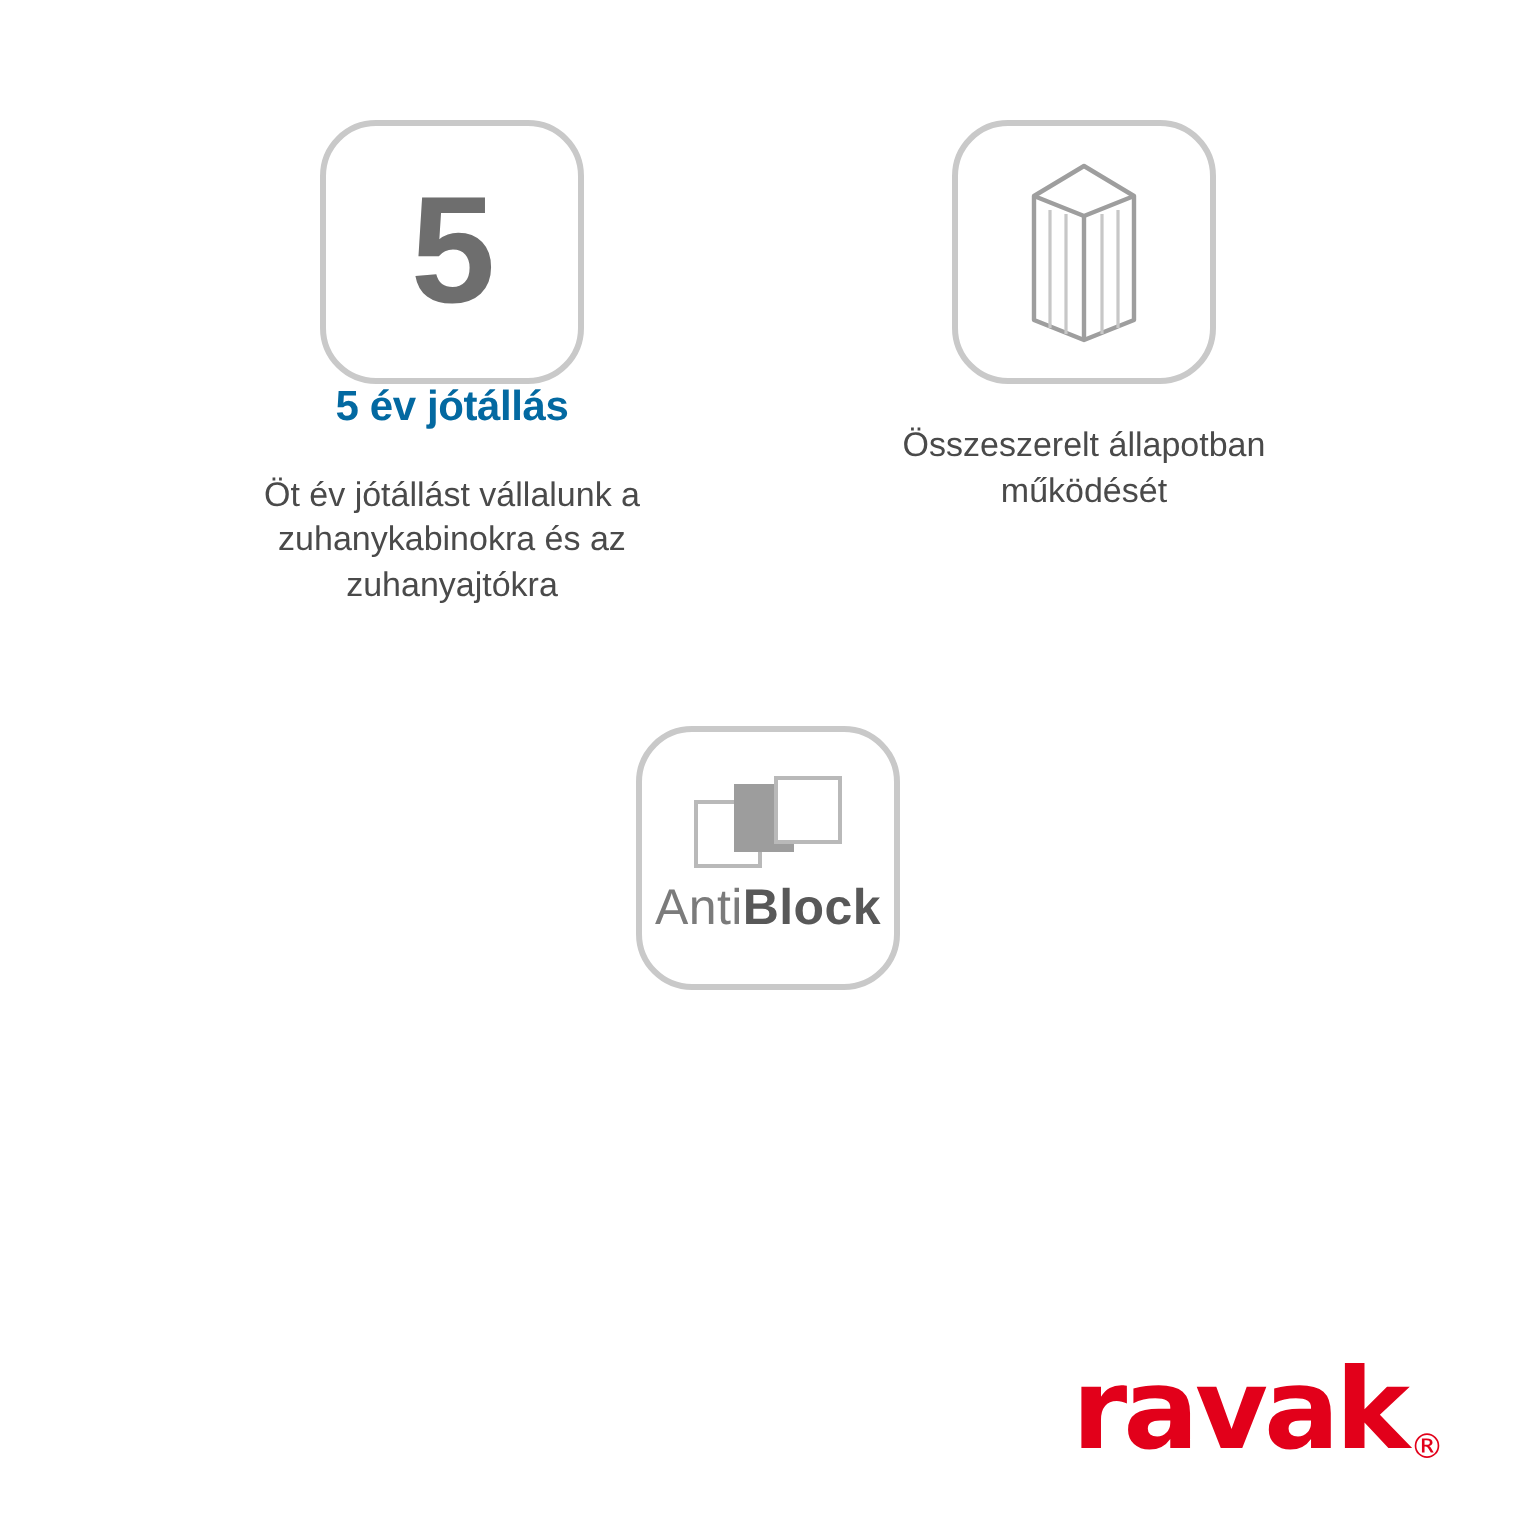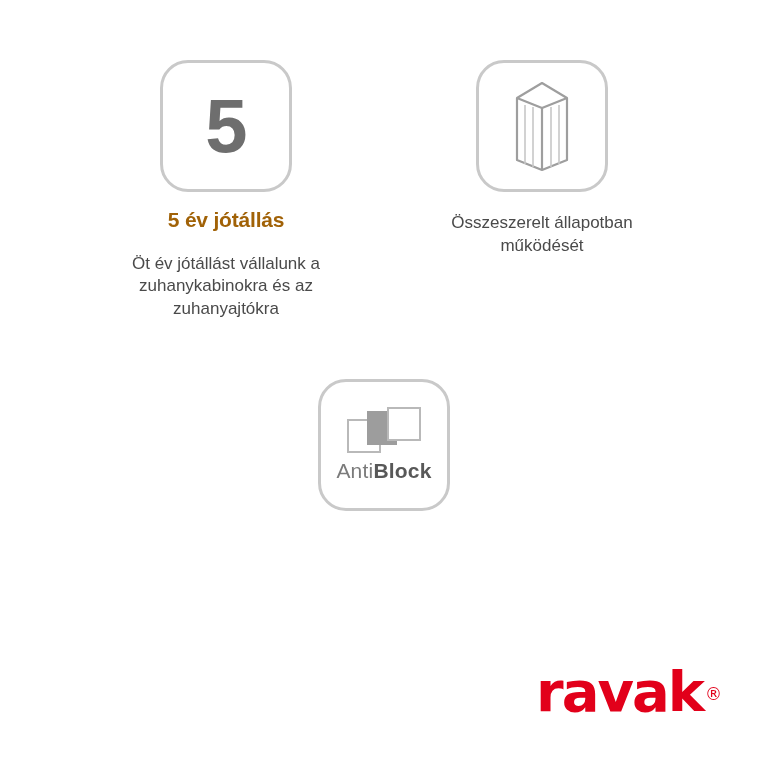--- a/index.html
+++ b/index.html
@@ -50,26 +50,25 @@
     border: 3px solid #c9c9c9;
     border-radius: 28px;
     box-sizing: border-box;
     display: flex;
     align-items: center;
     justify-content: center;
     background: #ffffff;
   }
 
   .feature-title {
-    margin-top: 16px;
     font-size: 21px;
     font-weight: bold;
     line-height: 1.18;
     text-align: center;
-    color: #a16207;
+    color: #0369a1;
     letter-spacing: -0.2px;
   }
 
   .feature-desc {
     margin-top: 20px;
     font-size: 17px;
     line-height: 1.33;
     text-align: center;
     color: #4a4a4a;
   }
@@ -118,35 +117,35 @@
     left: 40px;
     top: 0px;
     width: 34px;
     height: 34px;
     background: #ffffff;
     border: 2px solid #b9b9b9;
   }
 
   .antiblock-text {
     margin-top: 6px;
-    font-size: 21px;
+    font-size: 25px;
     color: #7b7b7b;
     letter-spacing: 0.2px;
   }
   .antiblock-text b {
     color: #585858;
     font-weight: bold;
   }
 
   .logo {
     position: absolute;
     right: 46px;
-    bottom: 48px;
-    display: flex;
-    align-items: center;
+    bottom: 34px;
+    display: flex;
+    align-items: flex-end;
   }
   .logo-word {
     font-size: 56px;
     font-weight: bold;
     color: #e2001a;
     letter-spacing: -2px;
     line-height: 1;
     font-family: "DejaVu Sans", sans-serif;
   }
   .logo-reg {

